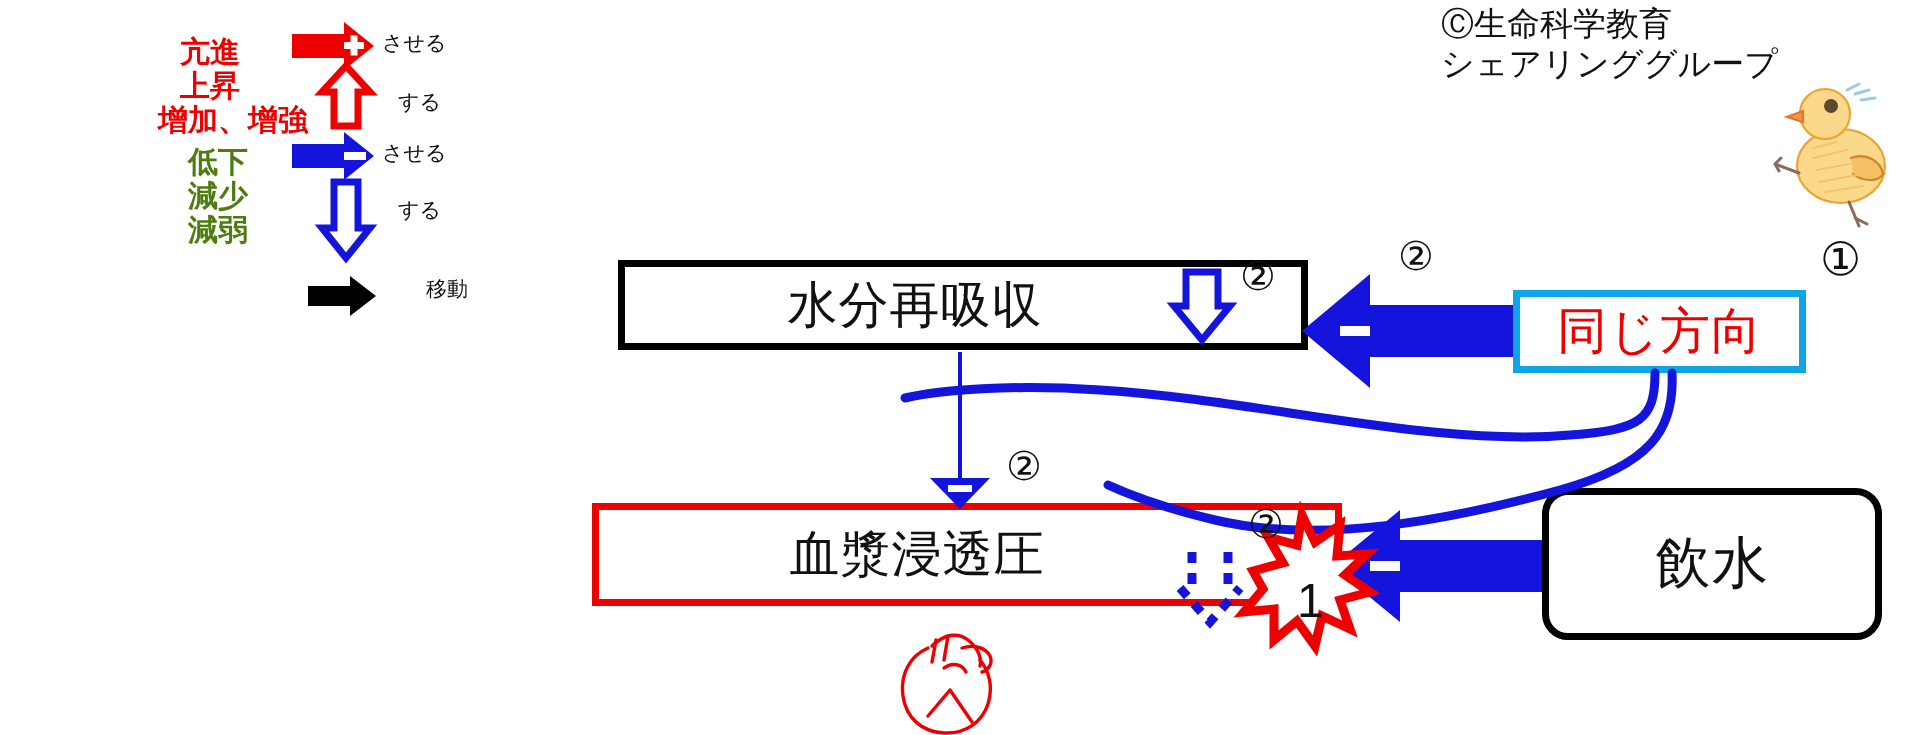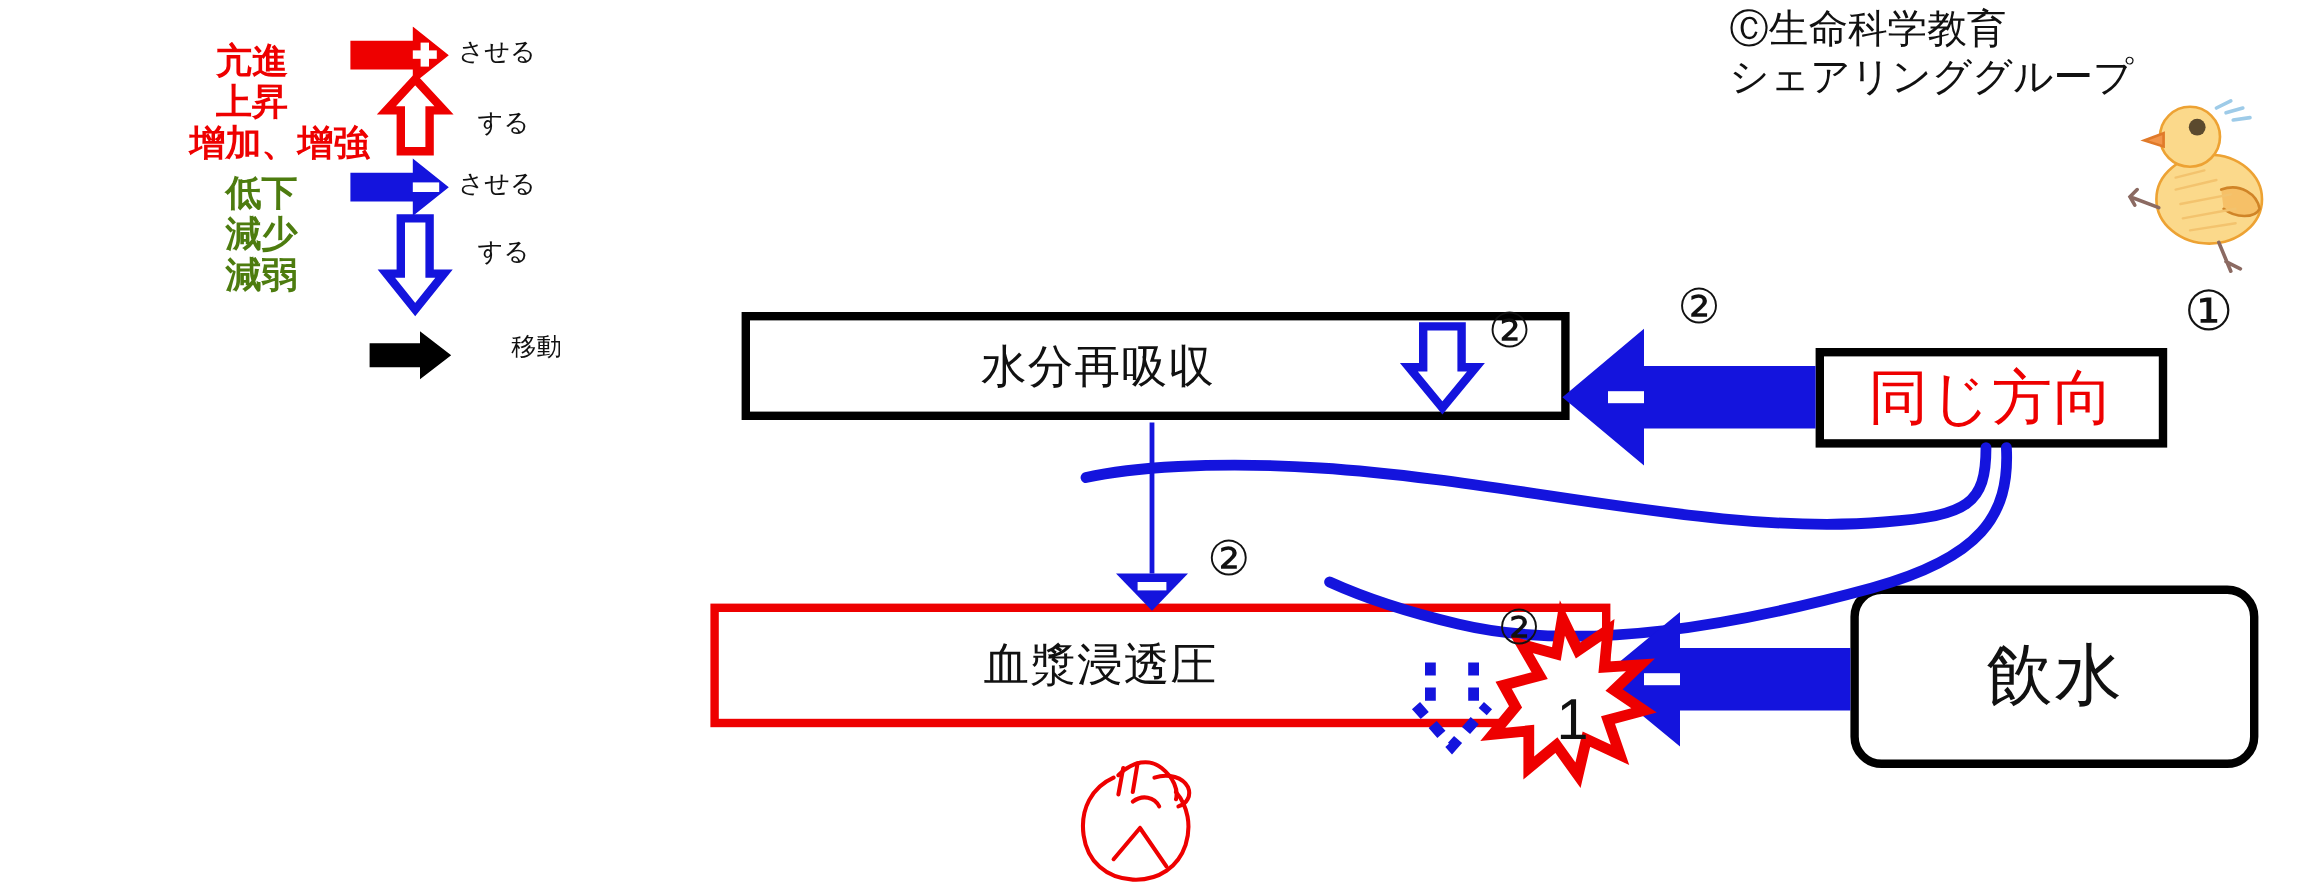--- a/index.html
+++ b/index.html
@@ -65,38 +65,38 @@
   
   .box {
     position: absolute;
     background: #ffffff;
     box-sizing: border-box;
     display: flex;
     align-items: center;
     justify-content: center;
   }
   .box-title {
-    font-size: 38px;
+    font-size: 50px;
     color: #111111;
     white-space: nowrap;
     letter-spacing: 1px;
   }
   #box-reabsorption {
     left: 618px; top: 260px; width: 690px; height: 90px;
     border: 7px solid #000000;
   }
   #box-reabsorption .box-title { transform: translateX(-48px); }
   #box-osmolality {
     left: 592px; top: 503px; width: 750px; height: 103px;
     border: 7px solid #ee0000;
   }
   #box-osmolality .box-title { transform: translateX(-50px); }
   #box-samehoukou {
     left: 1513px; top: 290px; width: 293px; height: 83px;
-    border: 7px solid #000000;
+    border: 7px solid #0ea5e9;
   }
   #box-samehoukou .box-title { font-size: 50px; color: #ee0000; }
   #box-drink {
     left: 1542px; top: 488px; width: 340px; height: 152px;
     border: 7px solid #000000; border-radius: 26px; align-items: center;
   }
   #box-drink .box-title { font-size: 56px; }
 
   
   .marker {

